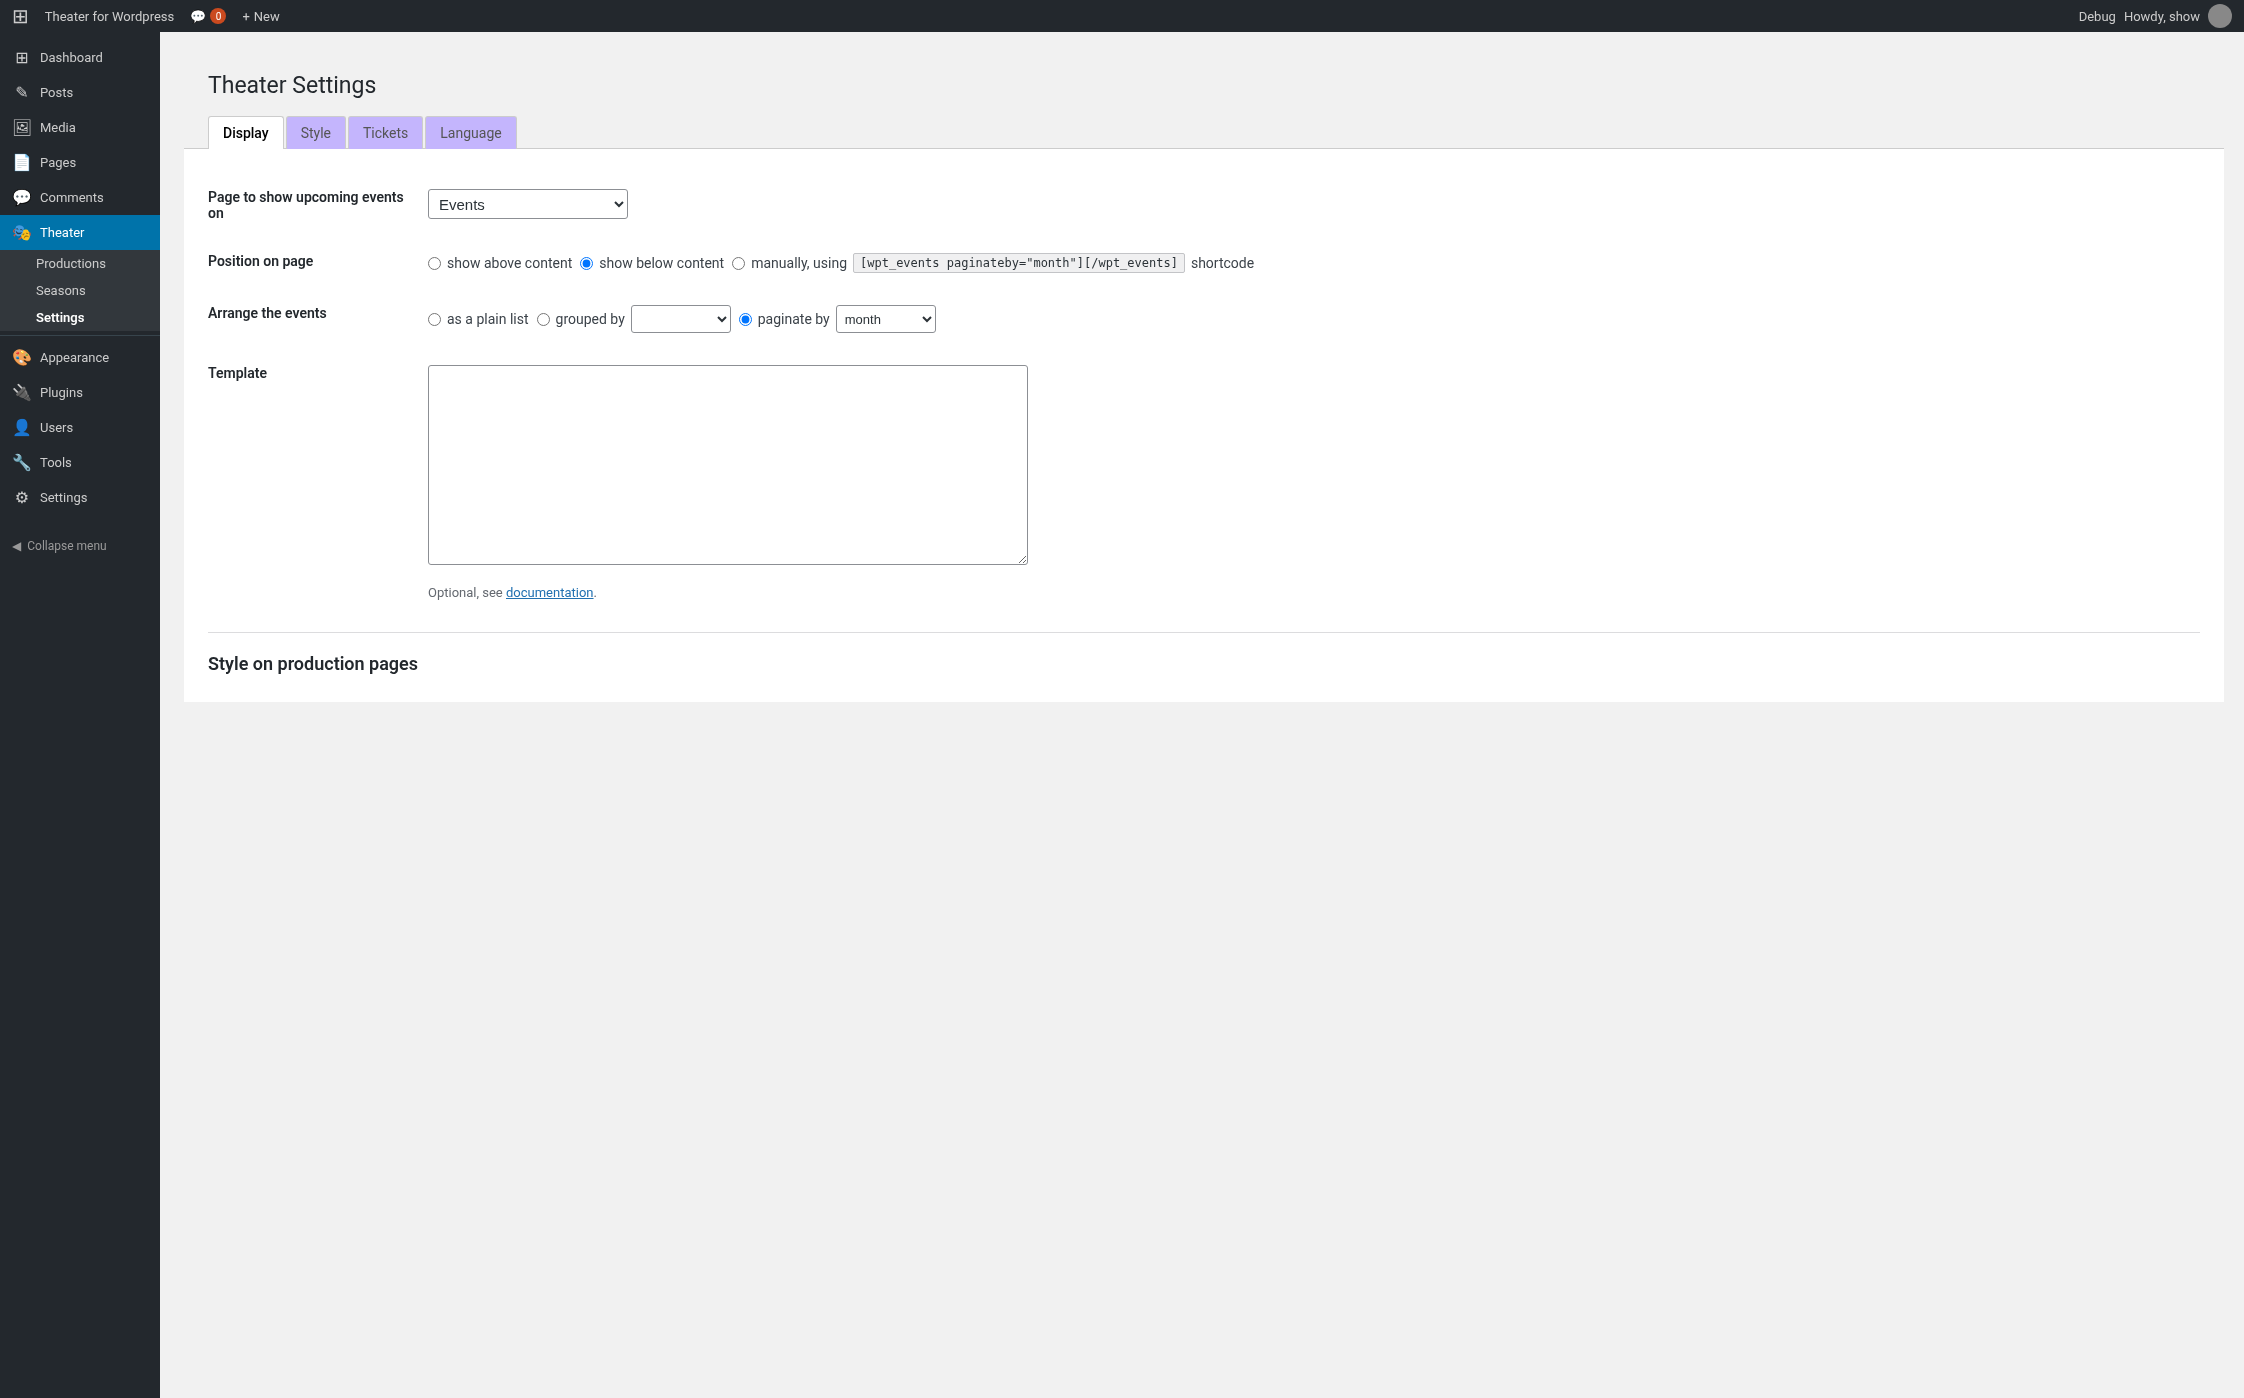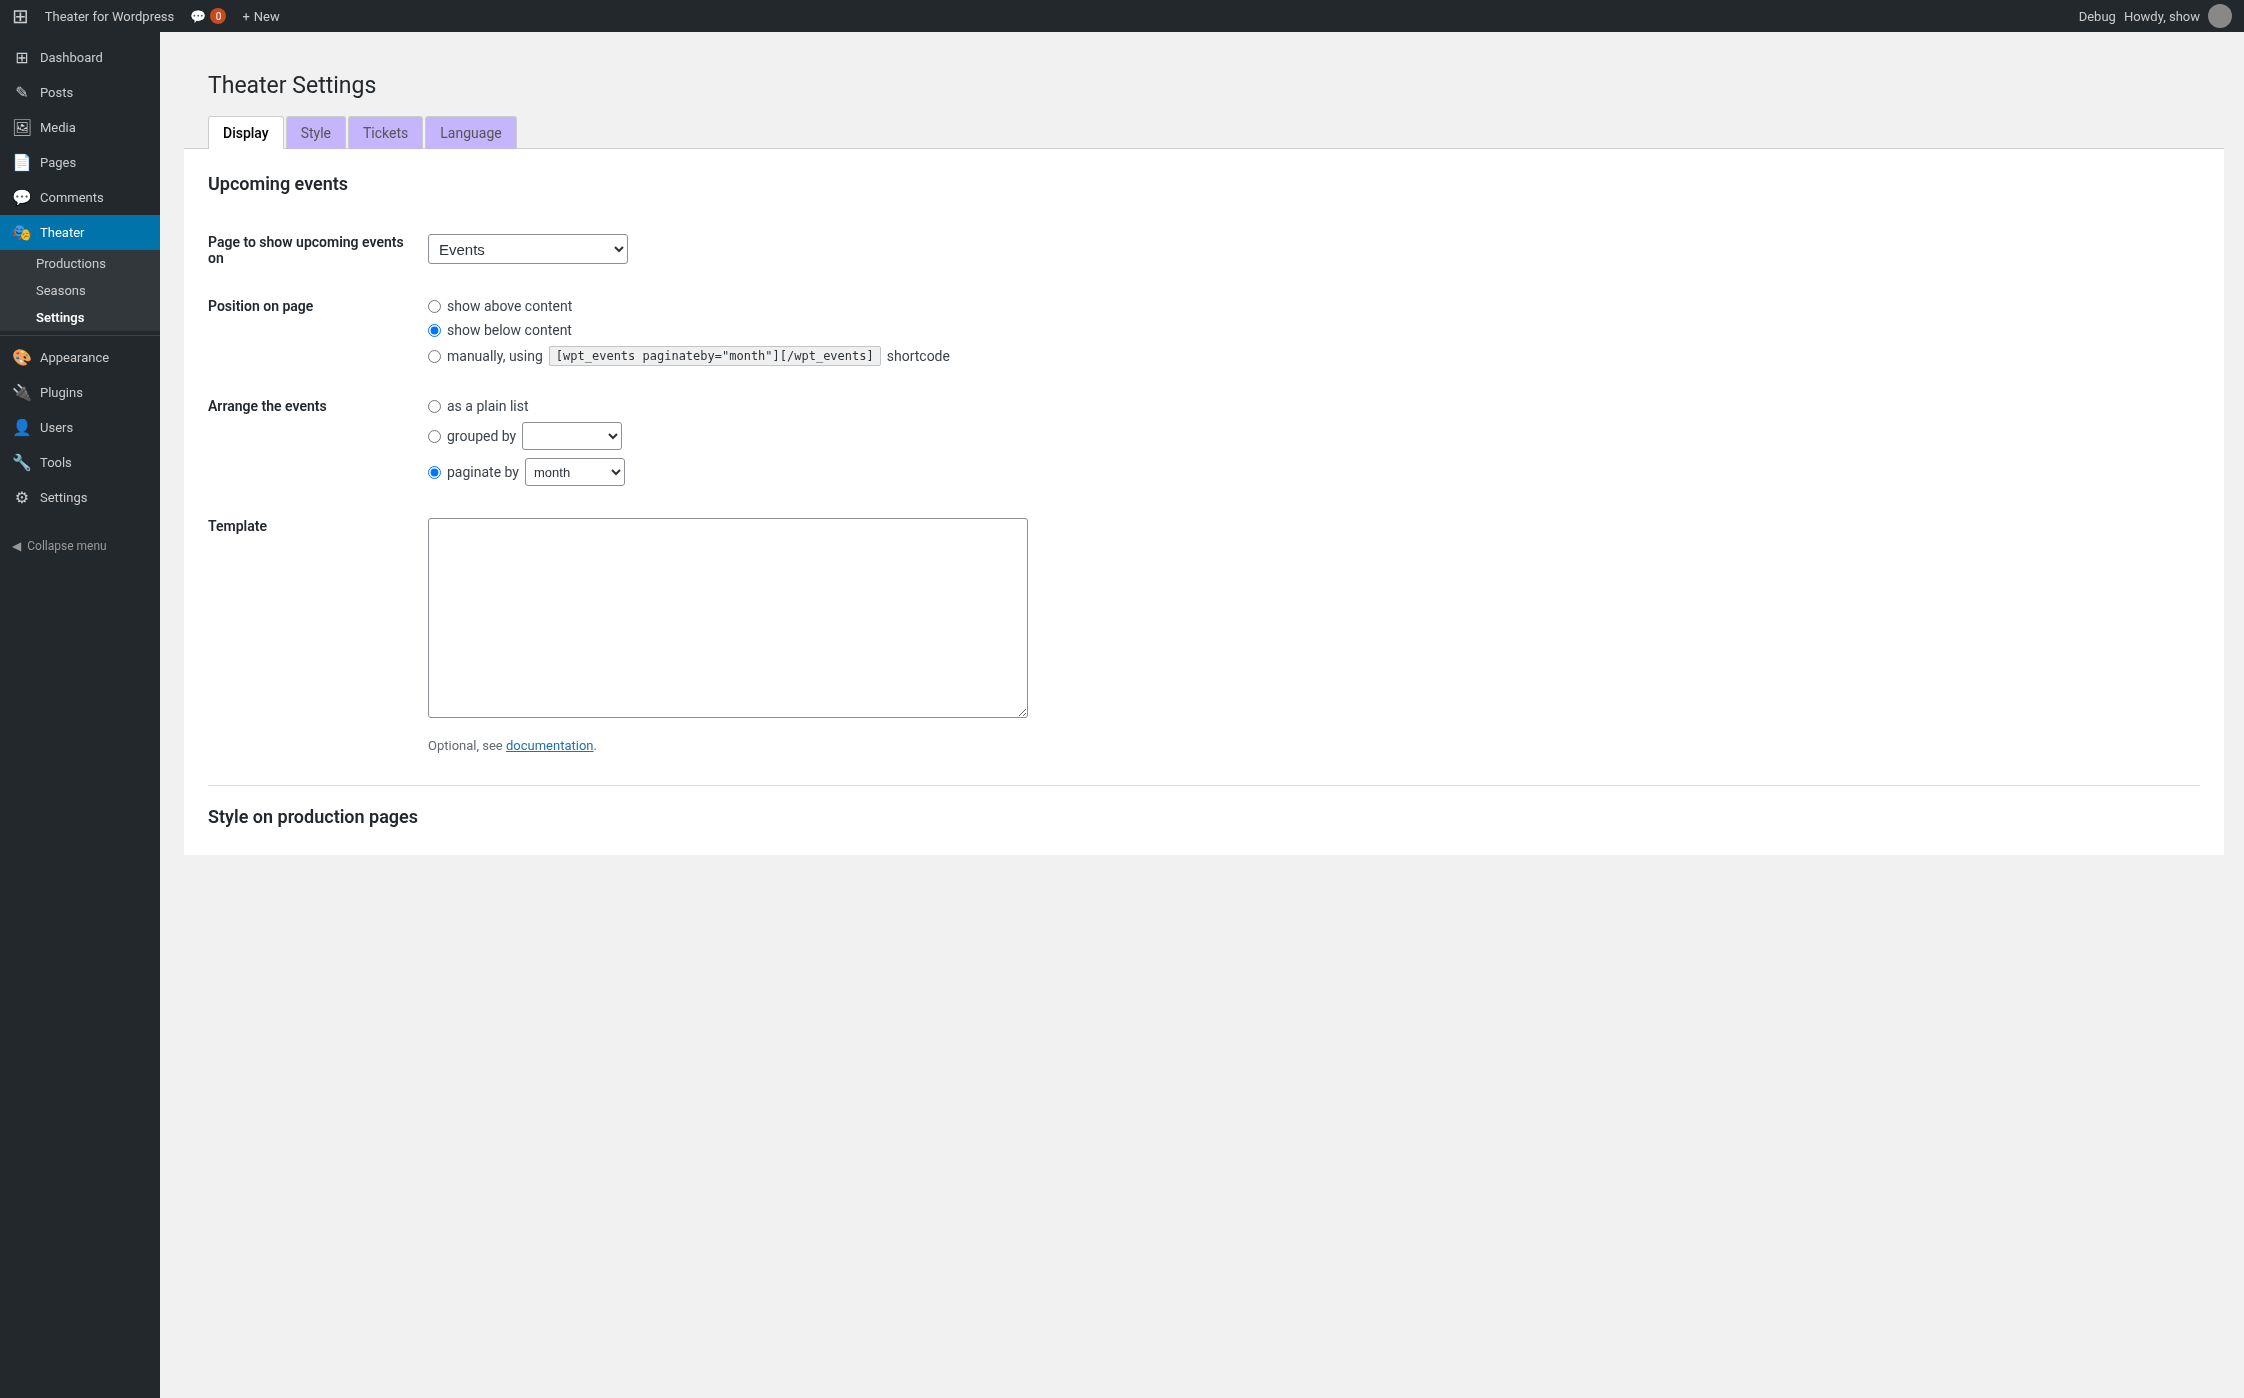--- a/index.html
+++ b/index.html
@@ -141,21 +141,21 @@
       border: 1px solid #8c8f94;
       border-radius: 3px;
       background: #fff;
       color: #2c3338;
       height: 30px;
       min-width: 200px;
       appearance: auto;
     }
 
     
-    .radio-group { display: flex; flex-direction: column; gap: 8px; }
+    .radio-group { display: flex; flex-direction: row; gap: 8px; }
     .radio-option { display: flex; align-items: center; gap: 6px; font-size: 14px; color: #3c434a; }
     .radio-option input[type="radio"] { cursor: pointer; }
 
     
     .shortcode-badge {
       background: #f0f0f1;
       border: 1px solid #c3c4c7;
       padding: 2px 6px;
       font-family: Consolas, Monaco, monospace;
       font-size: 12px;
@@ -300,21 +300,20 @@
     <h1 class="wp-heading">Theater Settings</h1>
 
     <div class="nav-tab-wrapper">
       <a class="nav-tab nav-tab-active">Display</a>
       <a class="nav-tab">Style</a>
       <a class="nav-tab">Tickets</a>
       <a class="nav-tab">Language</a>
     </div>
 
     <div class="settings-content">
-      <h2 class="section-title">Upcoming events</h2>
 
       <table class="form-table">
         <tbody>
 
           <tr>
             <th>
               <span>Page to show upcoming events on</span>
             </th>
             <td>
               <select class="regular-text">

